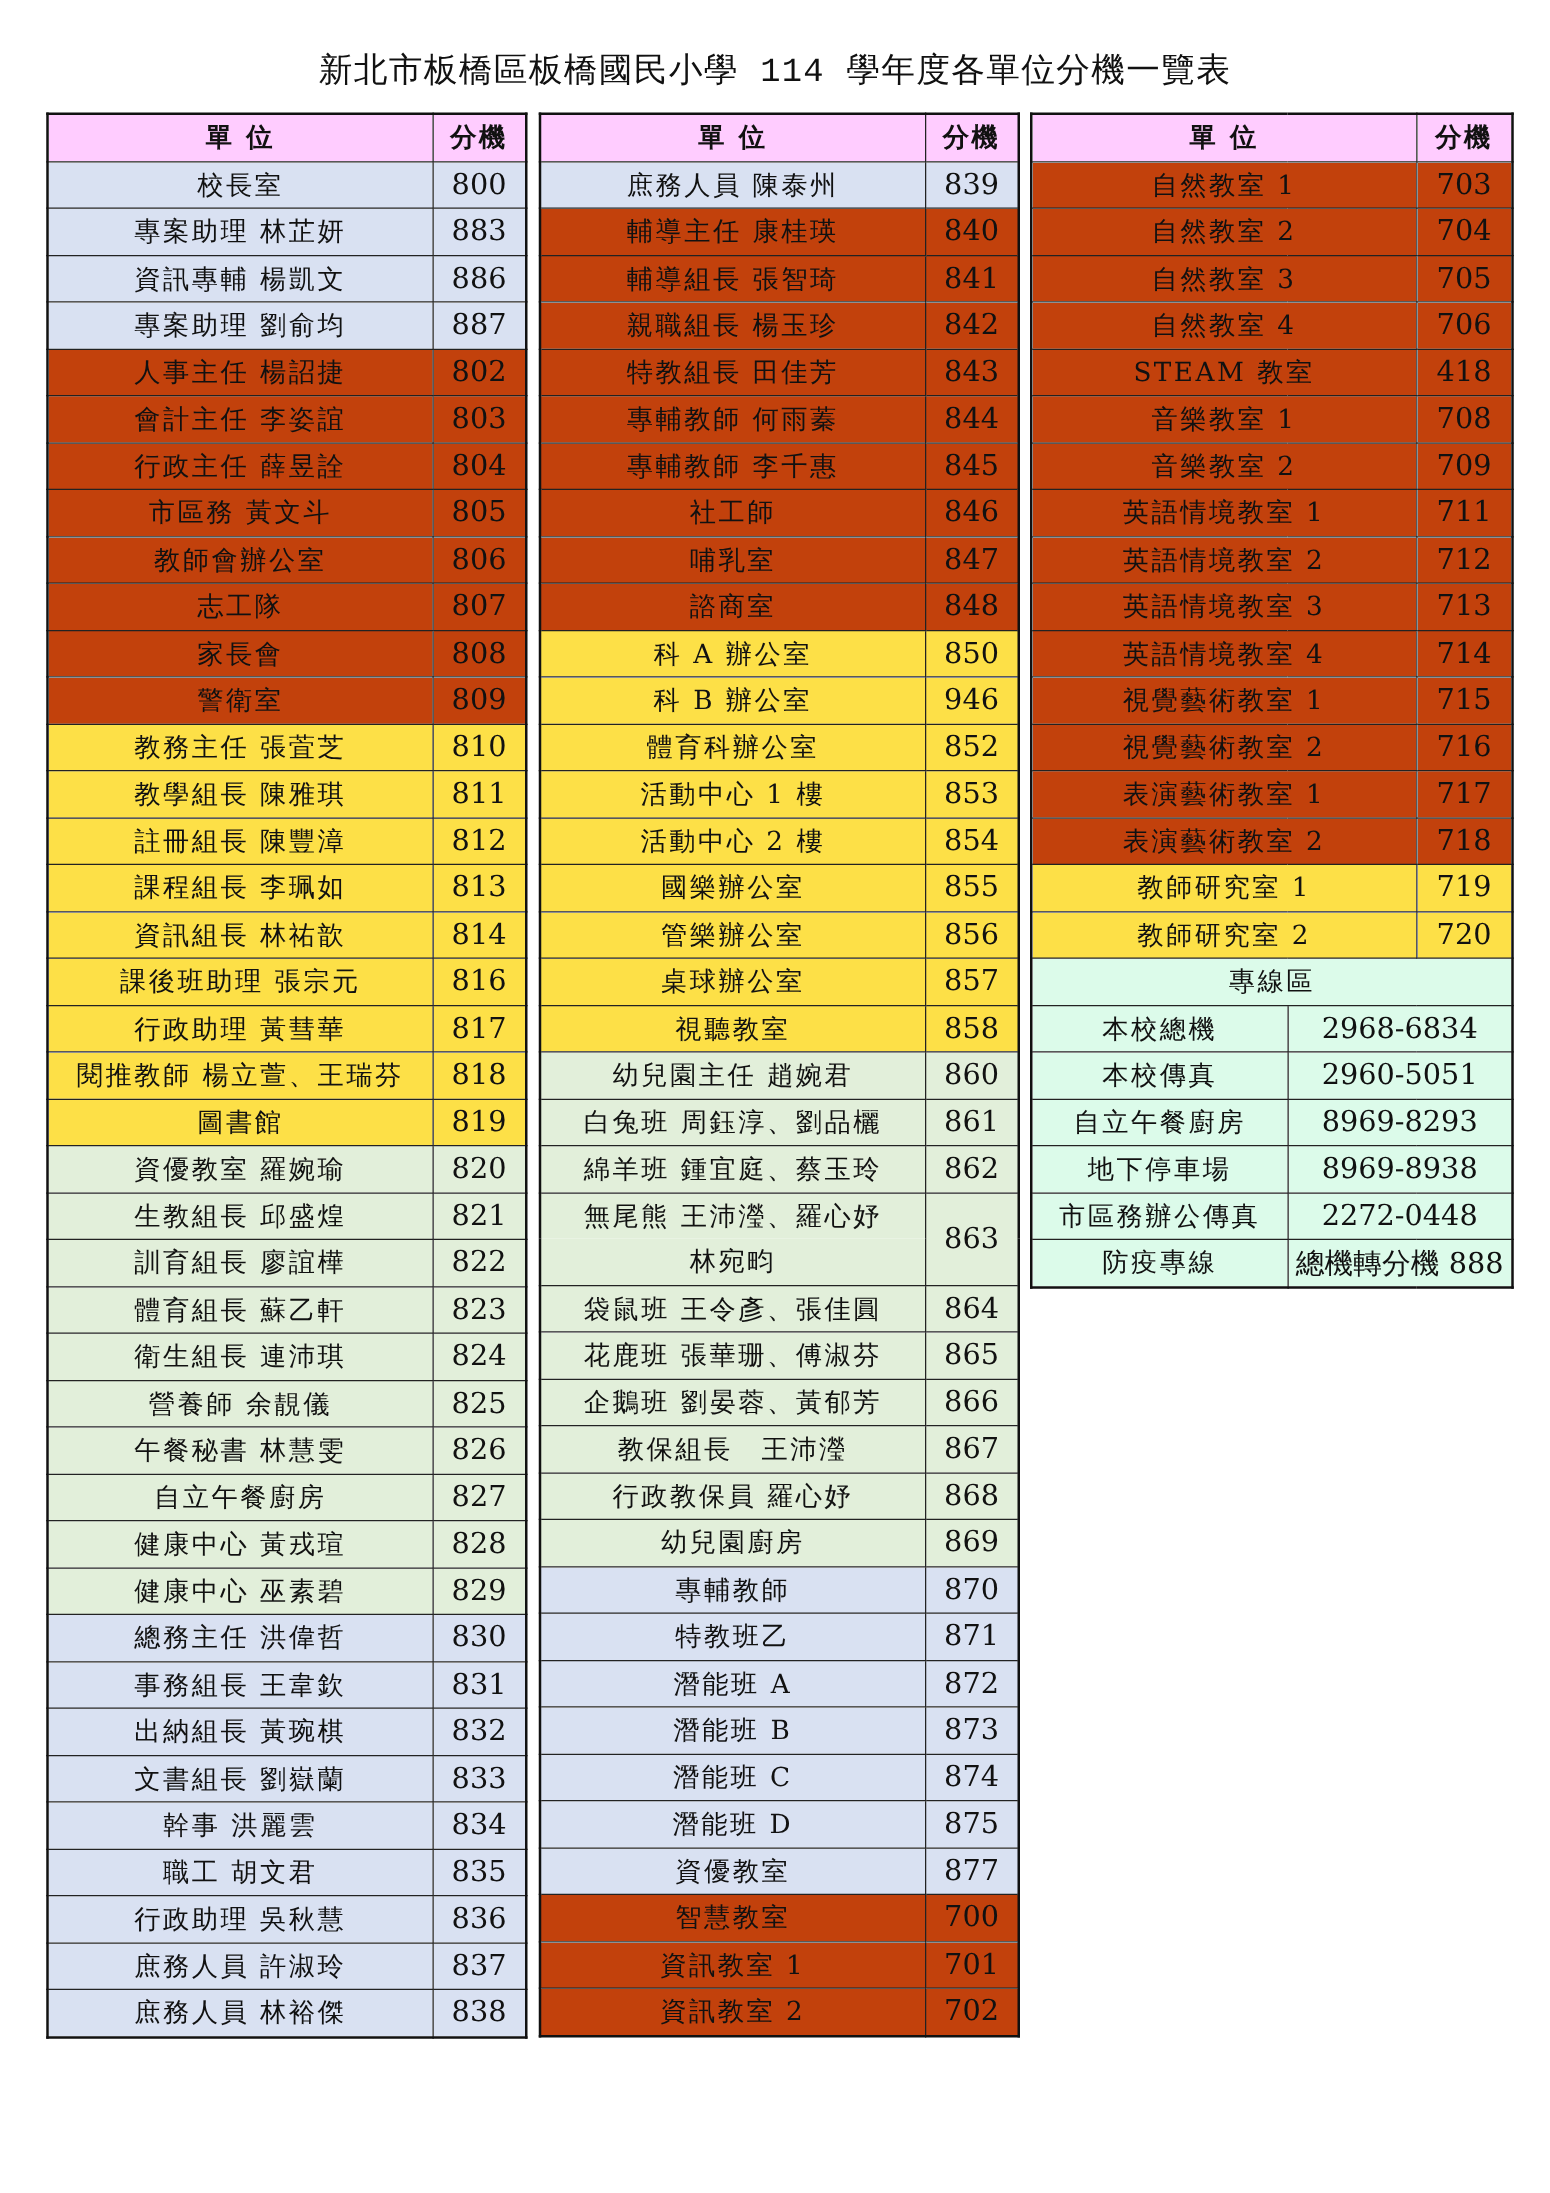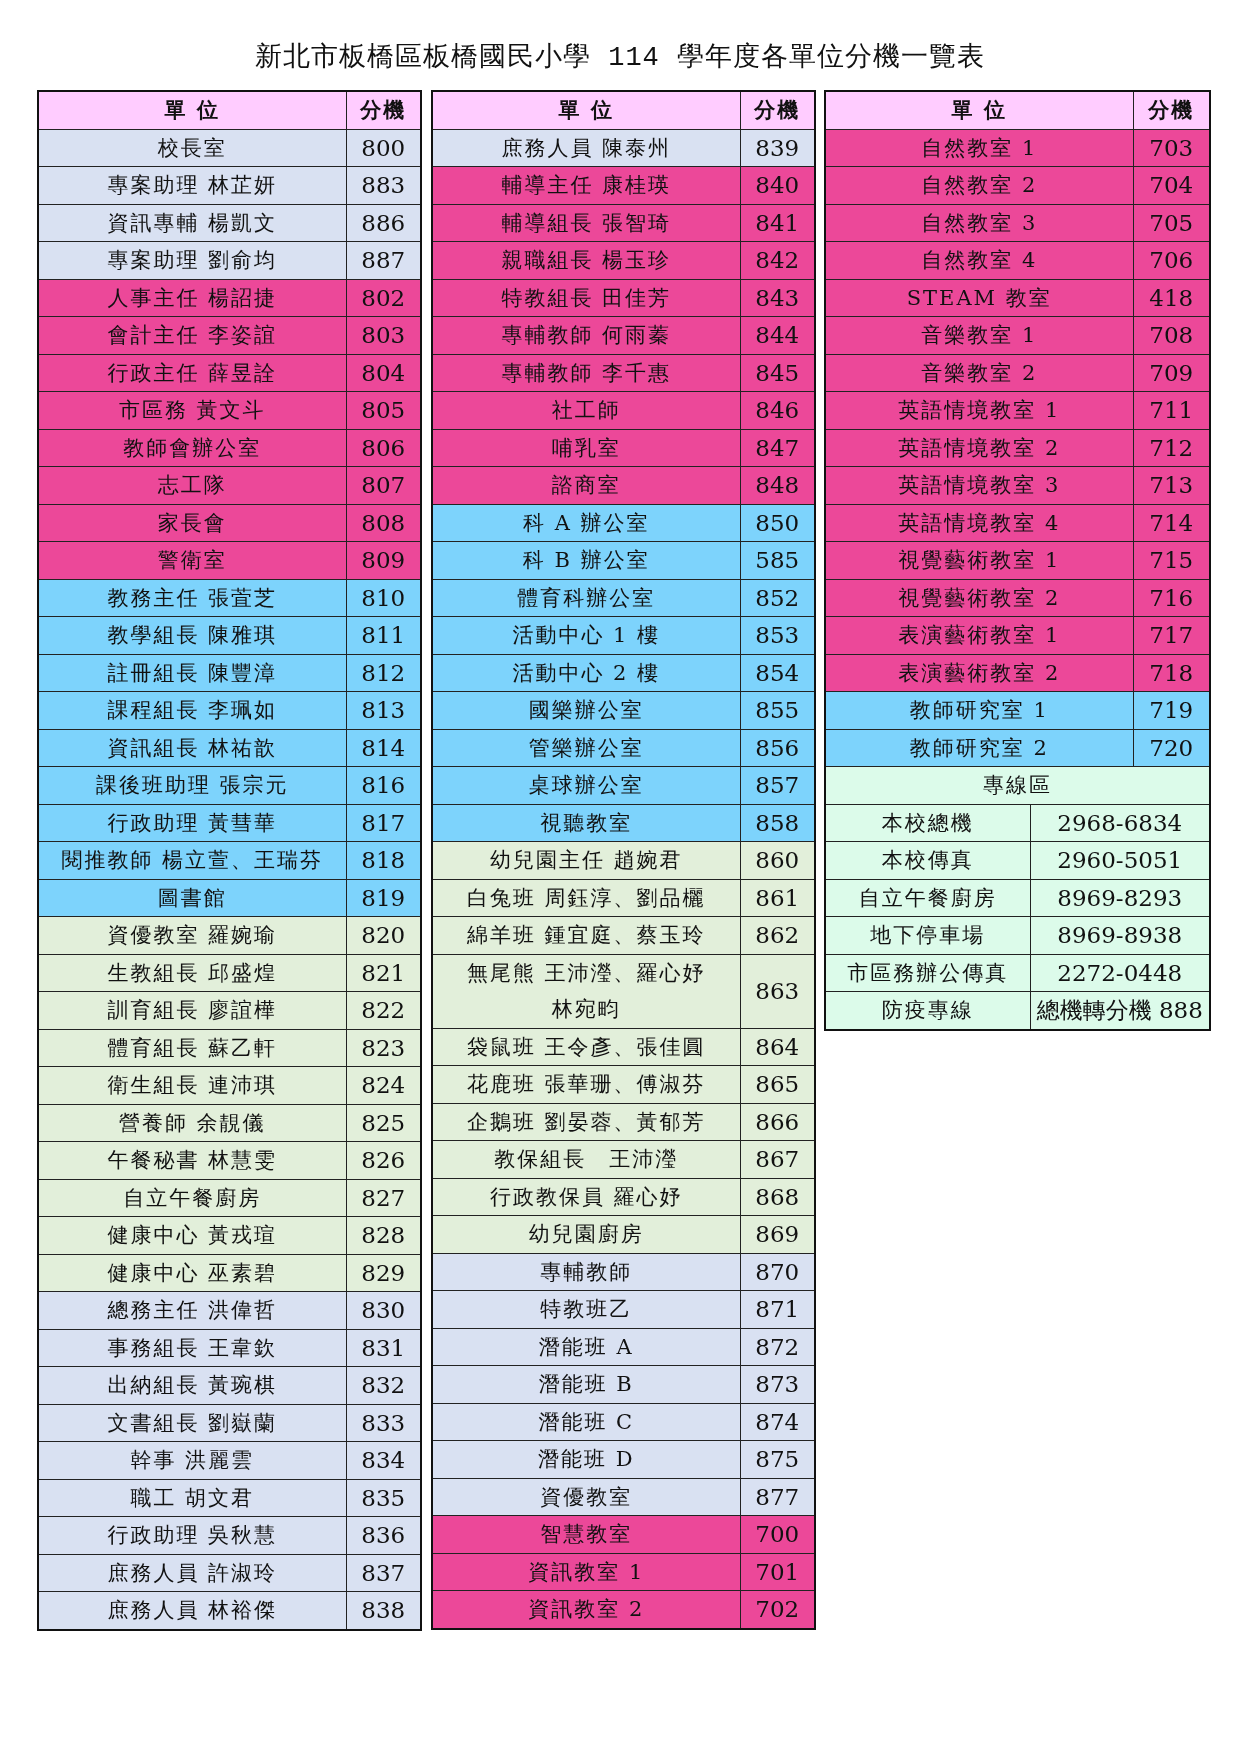--- a/index.html
+++ b/index.html
@@ -6,22 +6,22 @@
   body { width: 1240px; height: 1754px; position: relative; font-family: "DejaVu Serif", "Liberation Serif", serif; color: #111; }
   .title { position: absolute; top: 38px; left: 0; width: 1240px; text-align: center; font-size: 27px; letter-spacing: 1px; font-family: Liberation Mono, monospace; }
   .tbl { position: absolute; top: 90px; border: 2.5px solid #111; border-collapse: collapse; table-layout: fixed; }
   .tbl td, .tbl th { border: 1.2px solid #222; height: 36.5px; padding: 0; text-align: center; font-size: 21px; font-weight: normal; white-space: nowrap; overflow: hidden; letter-spacing: 2px; }
   .tbl th { background: #ffccff; font-weight: bold; font-size: 21px; }
   .tbl td.ext { font-size: 23px; letter-spacing: 0; }
   #t1 { left: 37px; width: 383px; }
   #t2 { left: 431px; width: 383px; }
   #t3 { left: 824px; width: 385px; }
   .c-blue { background: #d9e1f2; }
-  .c-pink { background: #ec4899; margin-top: 32px; }
-  .c-yellow { background: #7dd3fc; }
+  .c-pink { background: #c2410c; margin-top: 32px; }
+  .c-yellow { background: #fde047; }
   .c-green { background: #e2efda; }
   .hot-head { background: #dcfbea; font-weight: bold; letter-spacing: 3px; }
   .hot td { background: #dcfbea; }
 </style>
 </head>
 <body>
 
 <div class="title">新北市板橋區板橋國民小學 114 學年度各單位分機一覽表</div>
 
 <table class="tbl" id="t1">
@@ -250,21 +250,21 @@
       <tr class="c-pink">
         <td>諮商室</td>
         <td class="ext">848</td>
       </tr>
       <tr class="c-yellow">
         <td>科 A 辦公室</td>
         <td class="ext">850</td>
       </tr>
       <tr class="c-yellow">
         <td>科 B 辦公室</td>
-        <td class="ext">585</td>
+        <td class="ext">946</td>
       </tr>
       <tr class="c-yellow">
         <td>體育科辦公室</td>
         <td class="ext">852</td>
       </tr>
       <tr class="c-yellow">
         <td>活動中心 1 樓</td>
         <td class="ext">853</td>
       </tr>
       <tr class="c-yellow">

